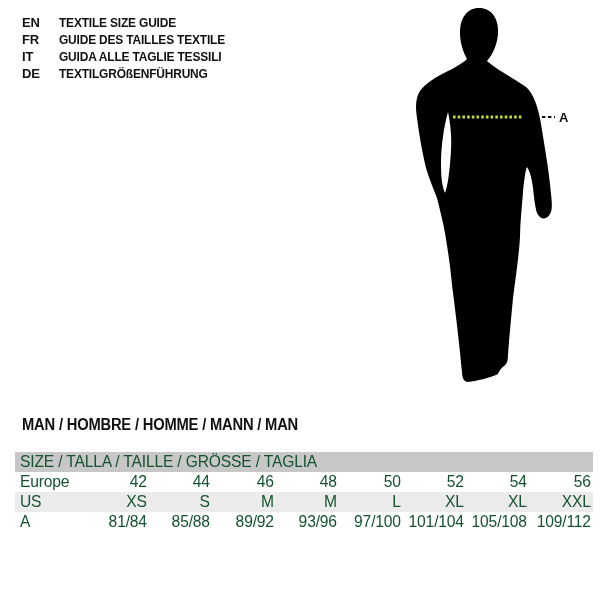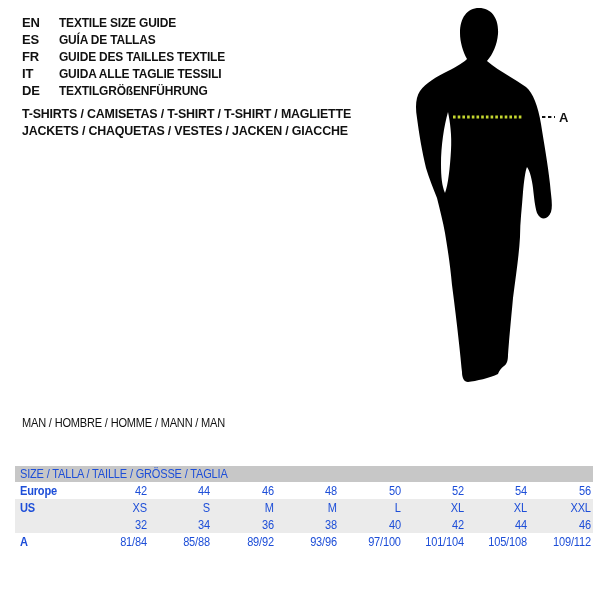--- a/index.html
+++ b/index.html
@@ -21,66 +21,59 @@
 
   
   .categories { position:absolute; left:22px; top:105px; font-size:13.5px; font-weight:700; letter-spacing:-0.2px; }
   .categories div { line-height:17px; }
 
   
   .figure { position:absolute; left:400px; top:0; width:180px; height:410px; }
   .figure text { font-family:"Liberation Sans", sans-serif; font-size:13px; font-weight:700; fill:#111; }
 
   
-  .man-heading { position:absolute; left:22px; top:416px; font-size:12px; font-weight:400; letter-spacing:-0.2px; }
+  .man-heading { position:absolute; left:22px; top:416px; font-size:16px; font-weight:700; letter-spacing:-0.2px; }
 
   
   .size-table {
-    position:absolute; left:15px; top:466px; width:578px;
+    position:absolute; left:15px; top:452px; width:578px;
     border-collapse:collapse; table-layout:fixed;
-    font-size:12px; letter-spacing:-0.2px; color:#1d4ed8;
+    font-size:17px; letter-spacing:-0.2px; color:#14532d;
   }
   .size-table td { padding:0; height:17px; vertical-align:middle; }
   .size-table tr.hdr td { height:16px; background:var(--header-bg,#c7c7c7); padding-left:5px; }
   .size-table tr.shaded td { background:var(--shaded-bg,#ebebeb); }
-  .size-table td.lab { text-align:left; padding-left:5px;font-weight:bold; }
+  .size-table td.lab { text-align:left; padding-left:5px; }
   .size-table td.val { text-align:right; }
   .size-table .cnum { display:block; transform:scaleX(0.92); }
   .size-table td.lab .cnum { transform-origin:0 50%; }
 
   
   .footnote { position:absolute; left:22px; top:543px; font-size:12px; font-weight:700; letter-spacing:-0.2px; }
 </style>
 </head>
 <body>
 
 <div class="canvas">
 
   <div class="lang-list">
     <div class="lang-row">
       <span class="code">EN</span><span class="cond">TEXTILE SIZE GUIDE</span>
     </div>
     <div class="lang-row">
-      <span class="code">ES</span><span class="cond">GUÍA DE TALLAS</span>
-    </div>
-    <div class="lang-row">
       <span class="code">FR</span><span class="cond">GUIDE DES TAILLES TEXTILE</span>
     </div>
     <div class="lang-row">
       <span class="code">IT</span><span class="cond">GUIDA ALLE TAGLIE TESSILI</span>
     </div>
     <div class="lang-row">
       <span class="code">DE</span><span class="cond">TEXTILGRÖßENFÜHRUNG</span>
     </div>
   </div>
 
-  <div class="categories">
-    <div><span class="cond">T-SHIRTS / CAMISETAS / T-SHIRT / T-SHIRT / MAGLIETTE</span></div>
-    <div><span class="cond">JACKETS / CHAQUETAS / VESTES / JACKEN / GIACCHE</span></div>
-  </div>
 
   <svg class="figure" viewBox="0 0 180 410" xmlns="http://www.w3.org/2000/svg">
     <path d="M 79,8
          C 92,8 99,19 98,34
          C 97,45 93,54 87,61
          C 97,70 112,77 126,87
          C 133,93 138,106 141,124
          C 144,143 148,165 150,184
          C 151,196 153,205 151,212
          C 148,220 141,221 137,213
@@ -183,49 +176,20 @@
       <td class="val">
             <span class="cnum">XL</span>
           </td>
       <td class="val">
             <span class="cnum">XL</span>
           </td>
       <td class="val">
             <span class="cnum">XXL</span>
           </td>
     </tr>
-    <tr class="shaded">
-      <td class="lab">
-            <span class="cnum"></span>
-          </td>
-      <td class="val">
-            <span class="cnum">32</span>
-          </td>
-      <td class="val">
-            <span class="cnum">34</span>
-          </td>
-      <td class="val">
-            <span class="cnum">36</span>
-          </td>
-      <td class="val">
-            <span class="cnum">38</span>
-          </td>
-      <td class="val">
-            <span class="cnum">40</span>
-          </td>
-      <td class="val">
-            <span class="cnum">42</span>
-          </td>
-      <td class="val">
-            <span class="cnum">44</span>
-          </td>
-      <td class="val">
-            <span class="cnum">46</span>
-          </td>
-    </tr>
     <tr>
       <td class="lab">
             <span class="cnum">A</span>
           </td>
       <td class="val">
             <span class="cnum">81/84</span>
           </td>
       <td class="val">
             <span class="cnum">85/88</span>
           </td>

